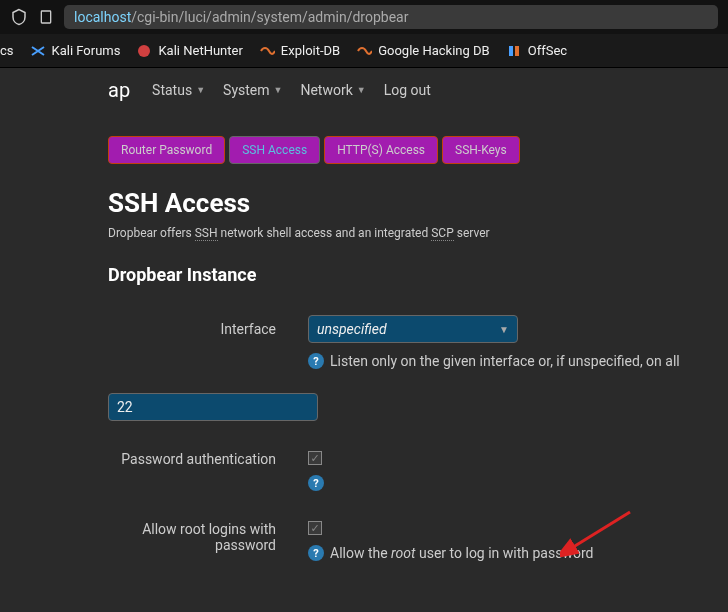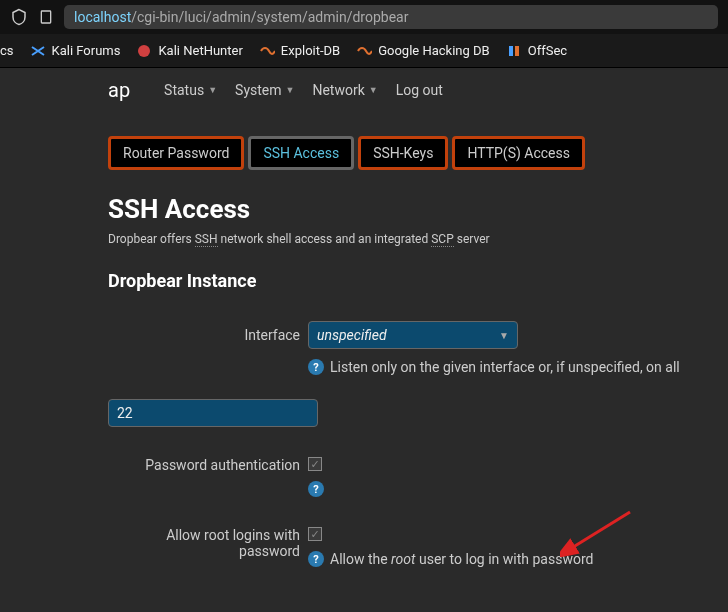--- a/index.html
+++ b/index.html
@@ -54,45 +54,45 @@
       padding: 10px 16px 10px 108px;
       display: flex;
       align-items: center;
       gap: 18px;
       height: 44px;
     }
     .brand {
       color: #fff;
       font-size: 20px;
       font-weight: 400;
-      margin-right: 16px;
+      margin-right: 4px;
     }
     .nav-item {
       color: #ccc;
       display: flex;
       align-items: center;
       gap: 4px;
       font-size: 14px;
     }
     .nav-caret { font-size: 9px; opacity: 0.7; }
     .content {
       padding: 24px 20px 0 108px;
     }
     .tab-row {
       display: flex;
       gap: 4px;
       margin-bottom: 24px;
     }
     .tab {
-      border: 3px solid #c2410c;
+      border: 1px solid #c2410c;
       border-radius: 4px;
       padding: 6px 12px;
       color: #ccc;
-      background: #000000;
-      font-size: 14px;
+      background: #a21caf;
+      font-size: 12px;
     }
     .tab.active { color: #5bc0de; border-color: #666; }
     .page-title {
       font-size: 26px;
       font-weight: bold;
       color: #fff;
       margin-bottom: 8px;
     }
     .page-desc {
       color: #ccc;
@@ -107,21 +107,21 @@
       margin-bottom: 30px;
     }
     .form-row {
       display: flex;
       margin-bottom: 24px;
       align-items: flex-start;
     }
     .form-label {
       width: 200px;
       text-align: right;
-      padding-right: 8px;
+      padding-right: 32px;
       padding-top: 6px;
       color: #ccc;
       font-size: 14px;
     }
     .form-control { flex: 1; }
     .select-box, .text-input {
       background: #0c4a6e;
       border: 1px solid #666;
       color: #eee;
       padding: 5px 8px;
@@ -239,22 +239,22 @@
     </span>
   <span class="nav-item">Log out</span>
 </div>
 
 <div class="main-wrap">
 <div class="content">
 
   <div class="tab-row">
     <div class="tab">Router Password</div>
     <div class="tab active">SSH Access</div>
+    <div class="tab">HTTP(S) Access</div>
     <div class="tab">SSH-Keys</div>
-    <div class="tab">HTTP(S) Access</div>
   </div>
 
   <h1 class="page-title">SSH Access</h1>
   <p class="page-desc">
     <span>Dropbear offers </span><span class="underline-dotted">SSH</span><span> network shell access and an integrated </span><span class="underline-dotted">SCP</span><span> server</span>
   </p>
 
   <h2 class="section-title">Dropbear Instance</h2>
 
   <div class="form-row">

